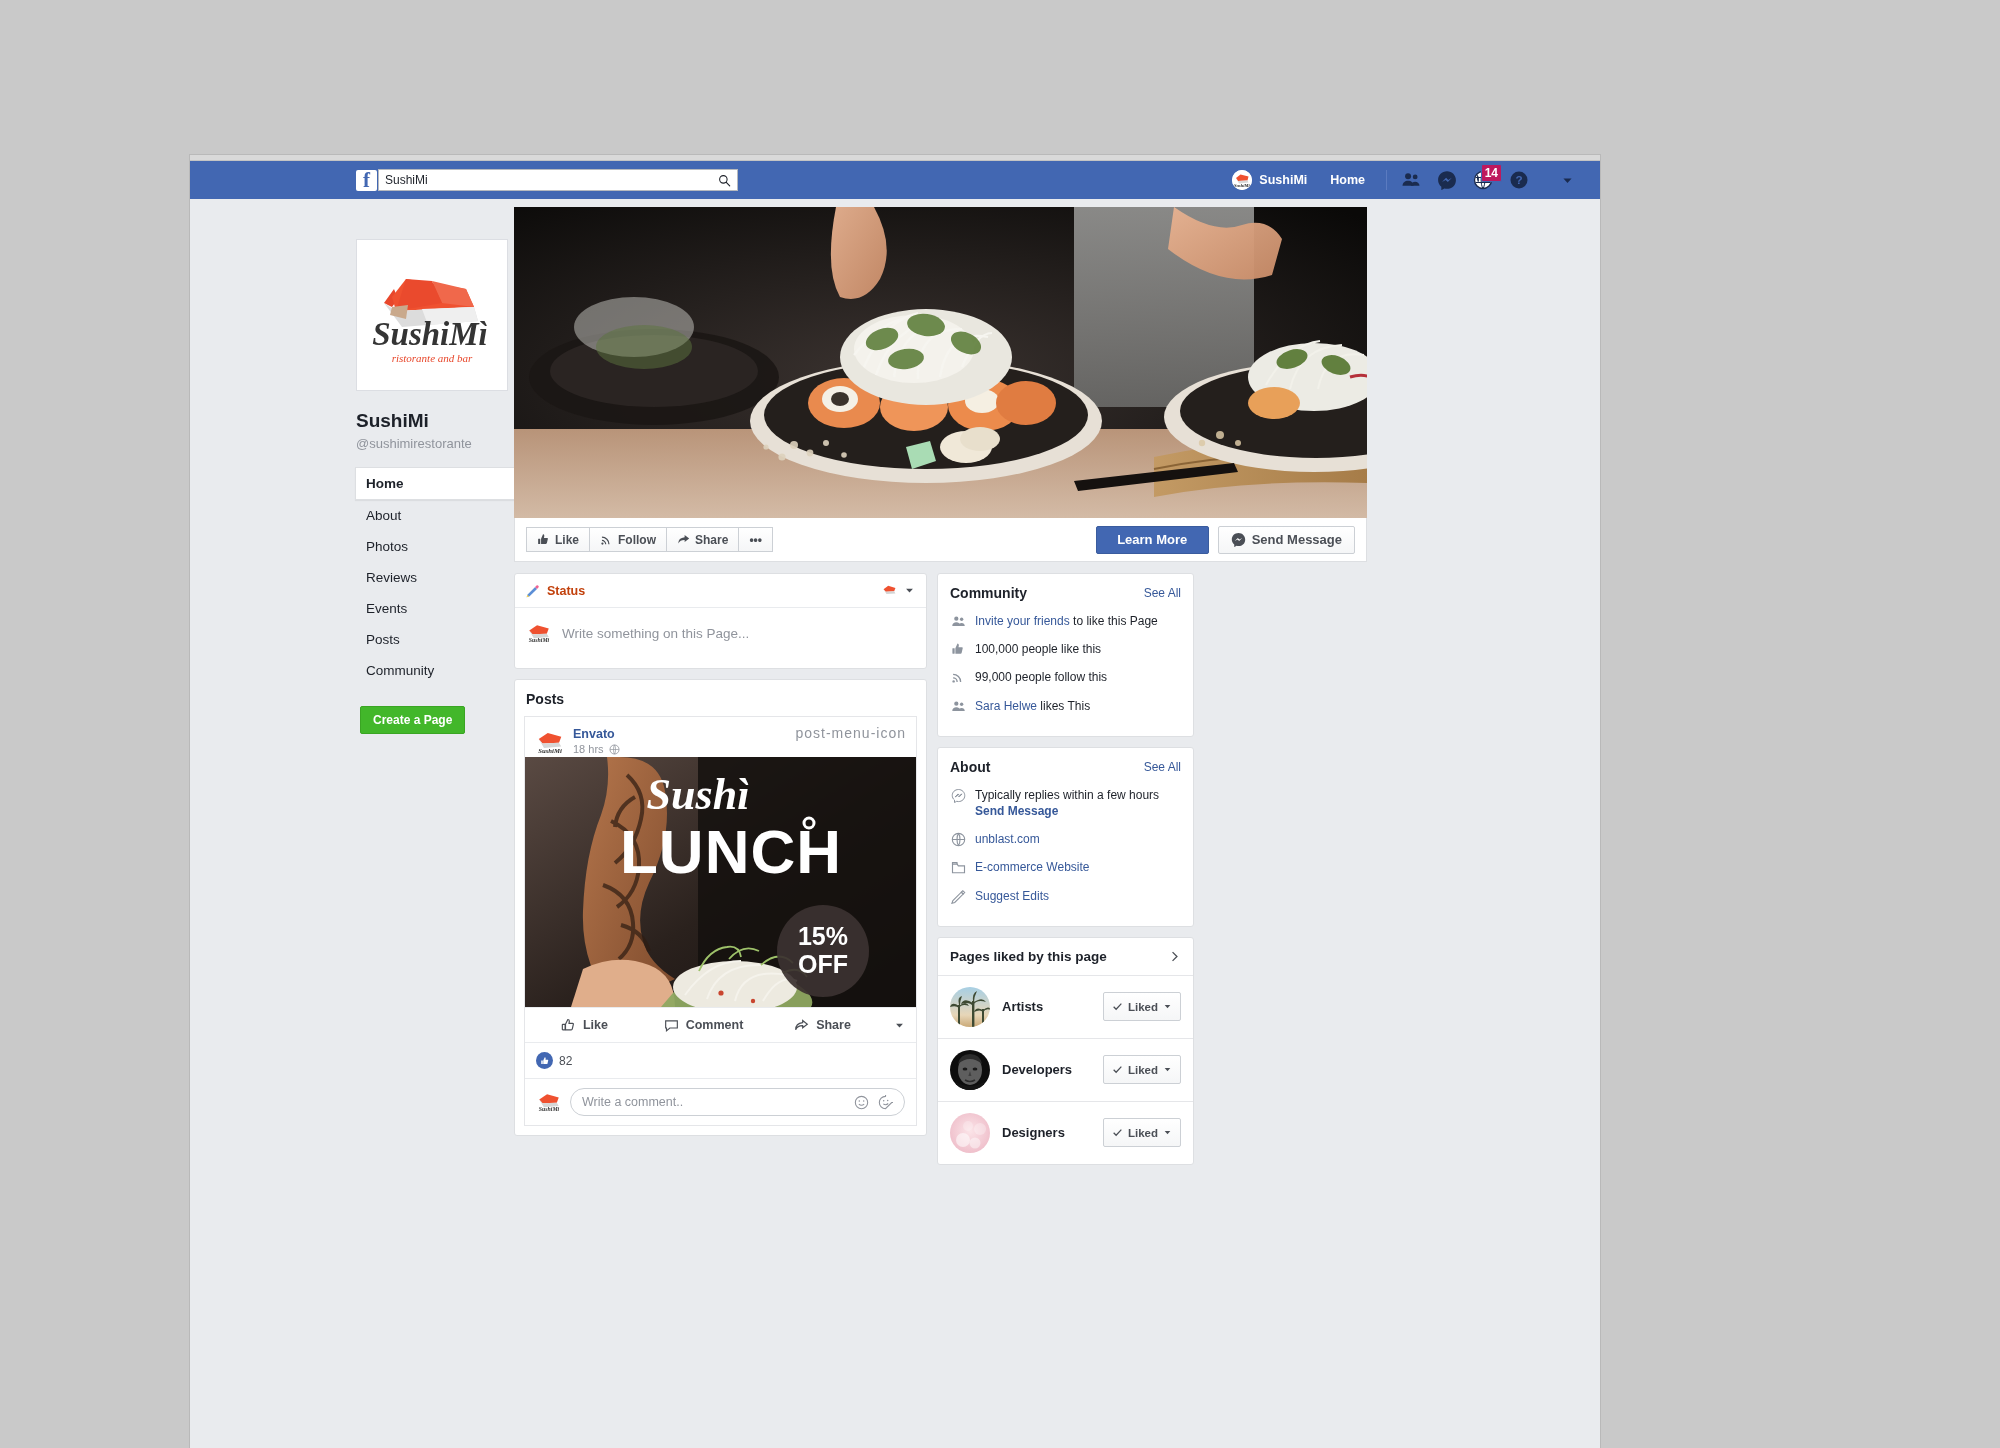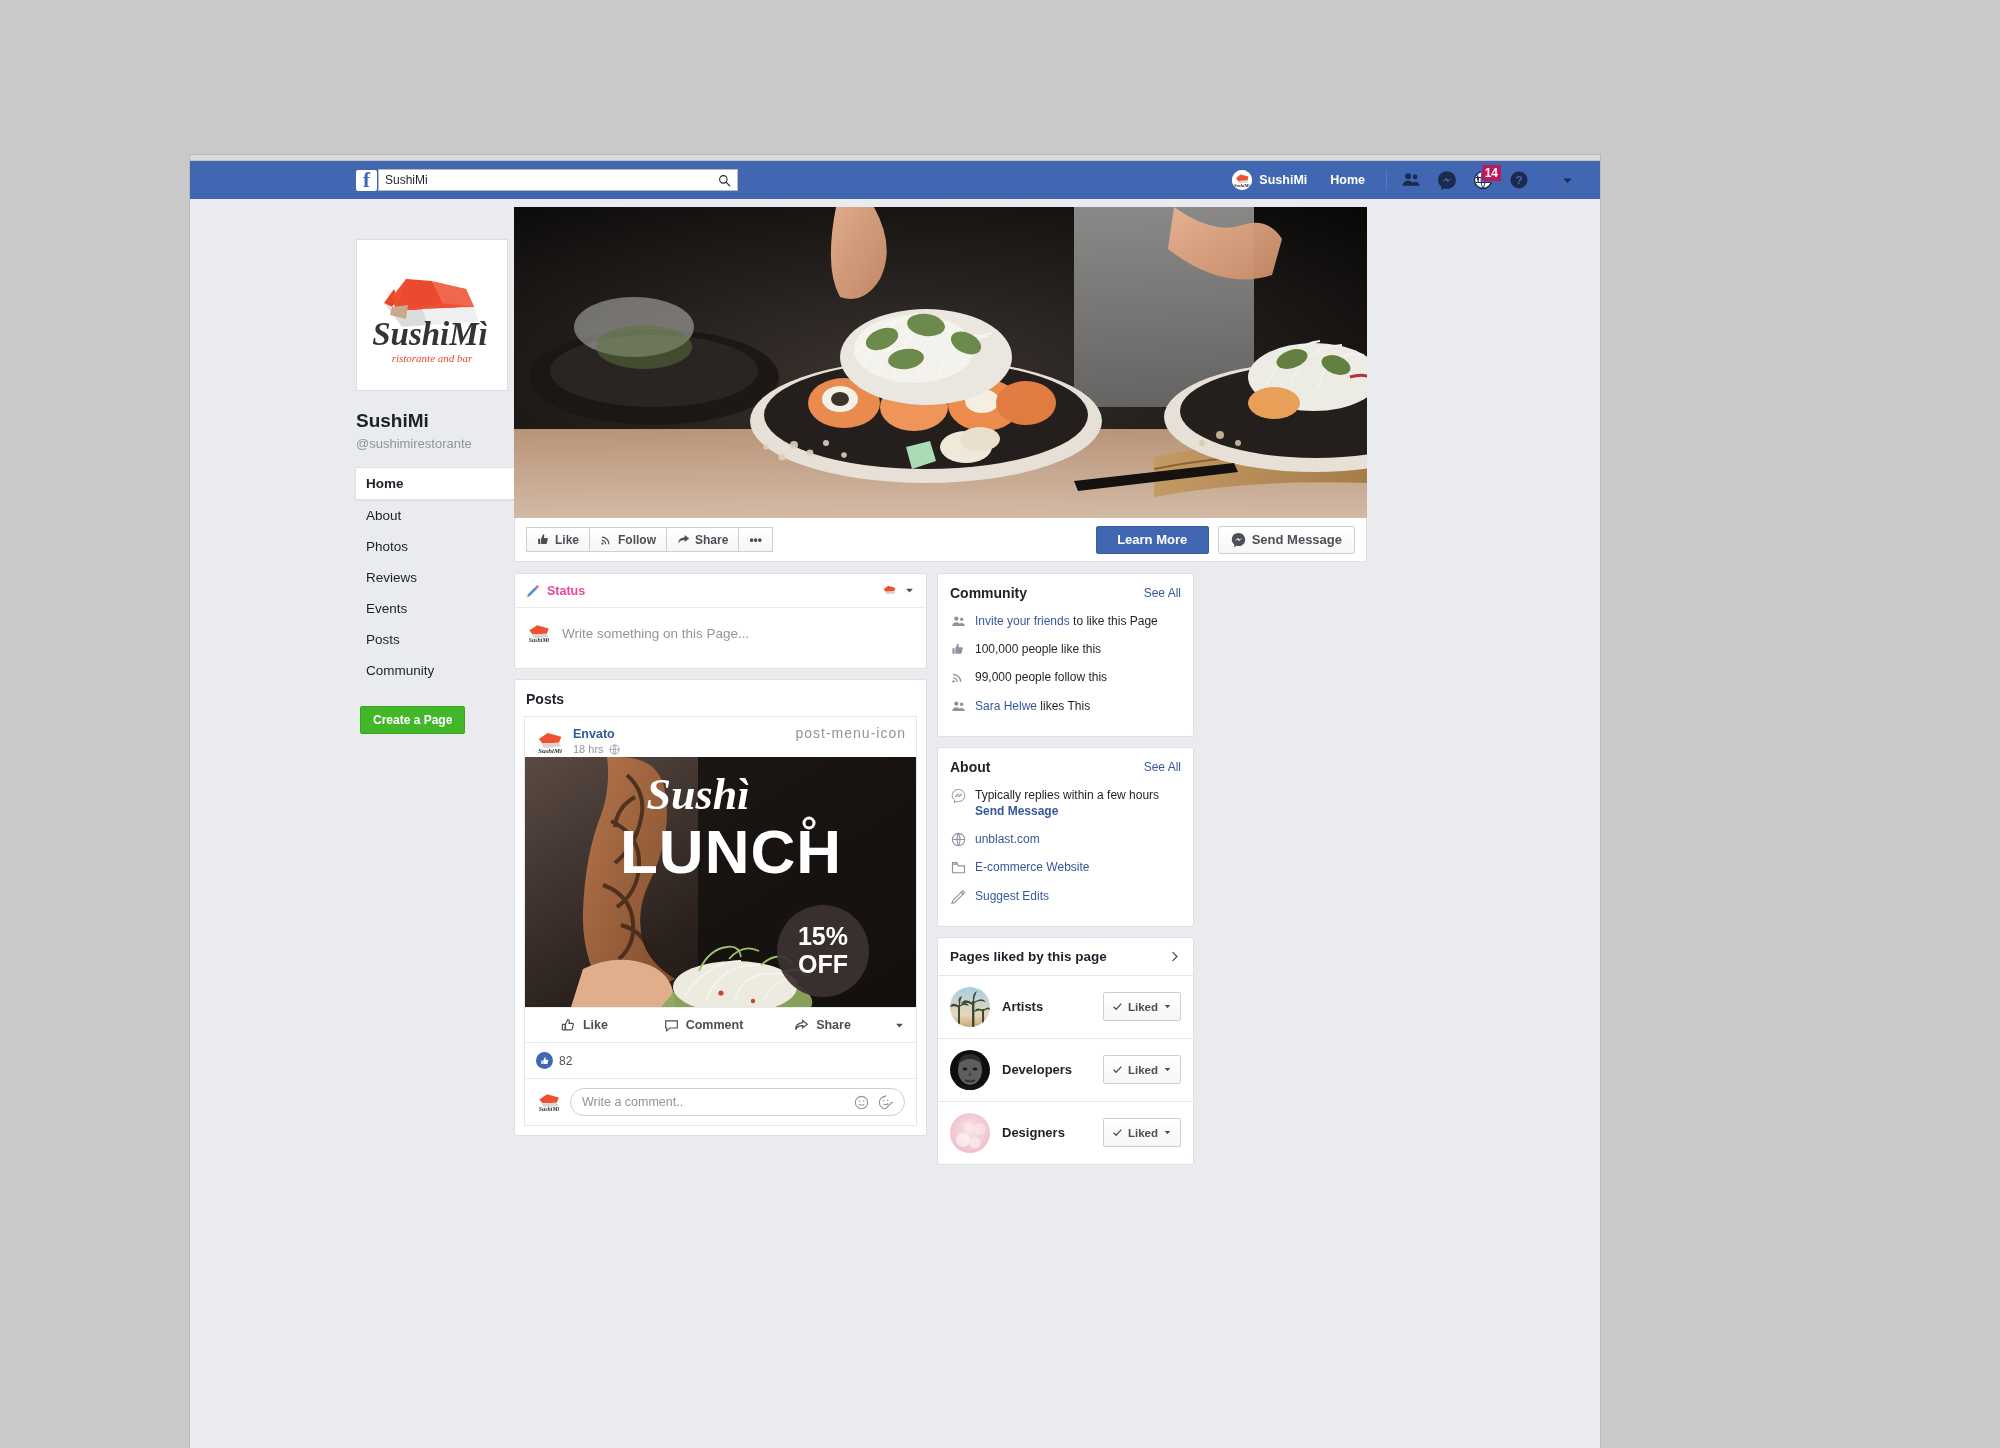--- a/index.html
+++ b/index.html
@@ -196,21 +196,21 @@
     background: #fff;
     border: 1px solid #dddfe2;
     border-radius: 3px;
     margin-bottom: 10px;
   }
   .card-hd {
     display: flex; align-items: center; justify-content: space-between;
     padding: 8px 11px;
     border-bottom: 1px solid #e9ebee;
   }
-  .card-hd-left { display: flex; align-items: center; gap: 7px; font-size: 12.5px; font-weight: bold; color: #ec4899; }
+  .card-hd-left { display: flex; align-items: center; gap: 7px; font-size: 12.5px; font-weight: bold; color: #c2410c; }
   .composer-row { display: flex; align-items: center; gap: 10px; padding: 12px 8px 22px 11px; }
   .avatar-sm { width: 26px; height: 26px; flex: 0 0 auto; position: relative; background: #fff; overflow: hidden; }
   .composer-placeholder { font-size: 13.5px; color: #90949c; }
 
   .posts-title { font-size: 14px; font-weight: bold; color: #1d2129; padding: 11px 11px 9px; }
   .post { margin: 0 9px 9px; border: 1px solid #e5e6e9; background: #fff; }
   .post-hd { display: flex; padding: 10px 10px 0; position: relative; }
   .post-avatar { width: 30px; height: 30px; flex: 0 0 auto; position: relative; background: #fff; overflow: hidden; }
   .post-meta { margin-left: 8px; }
   .post-author { font-size: 12.5px; font-weight: bold; color: #365899; cursor: pointer; }

